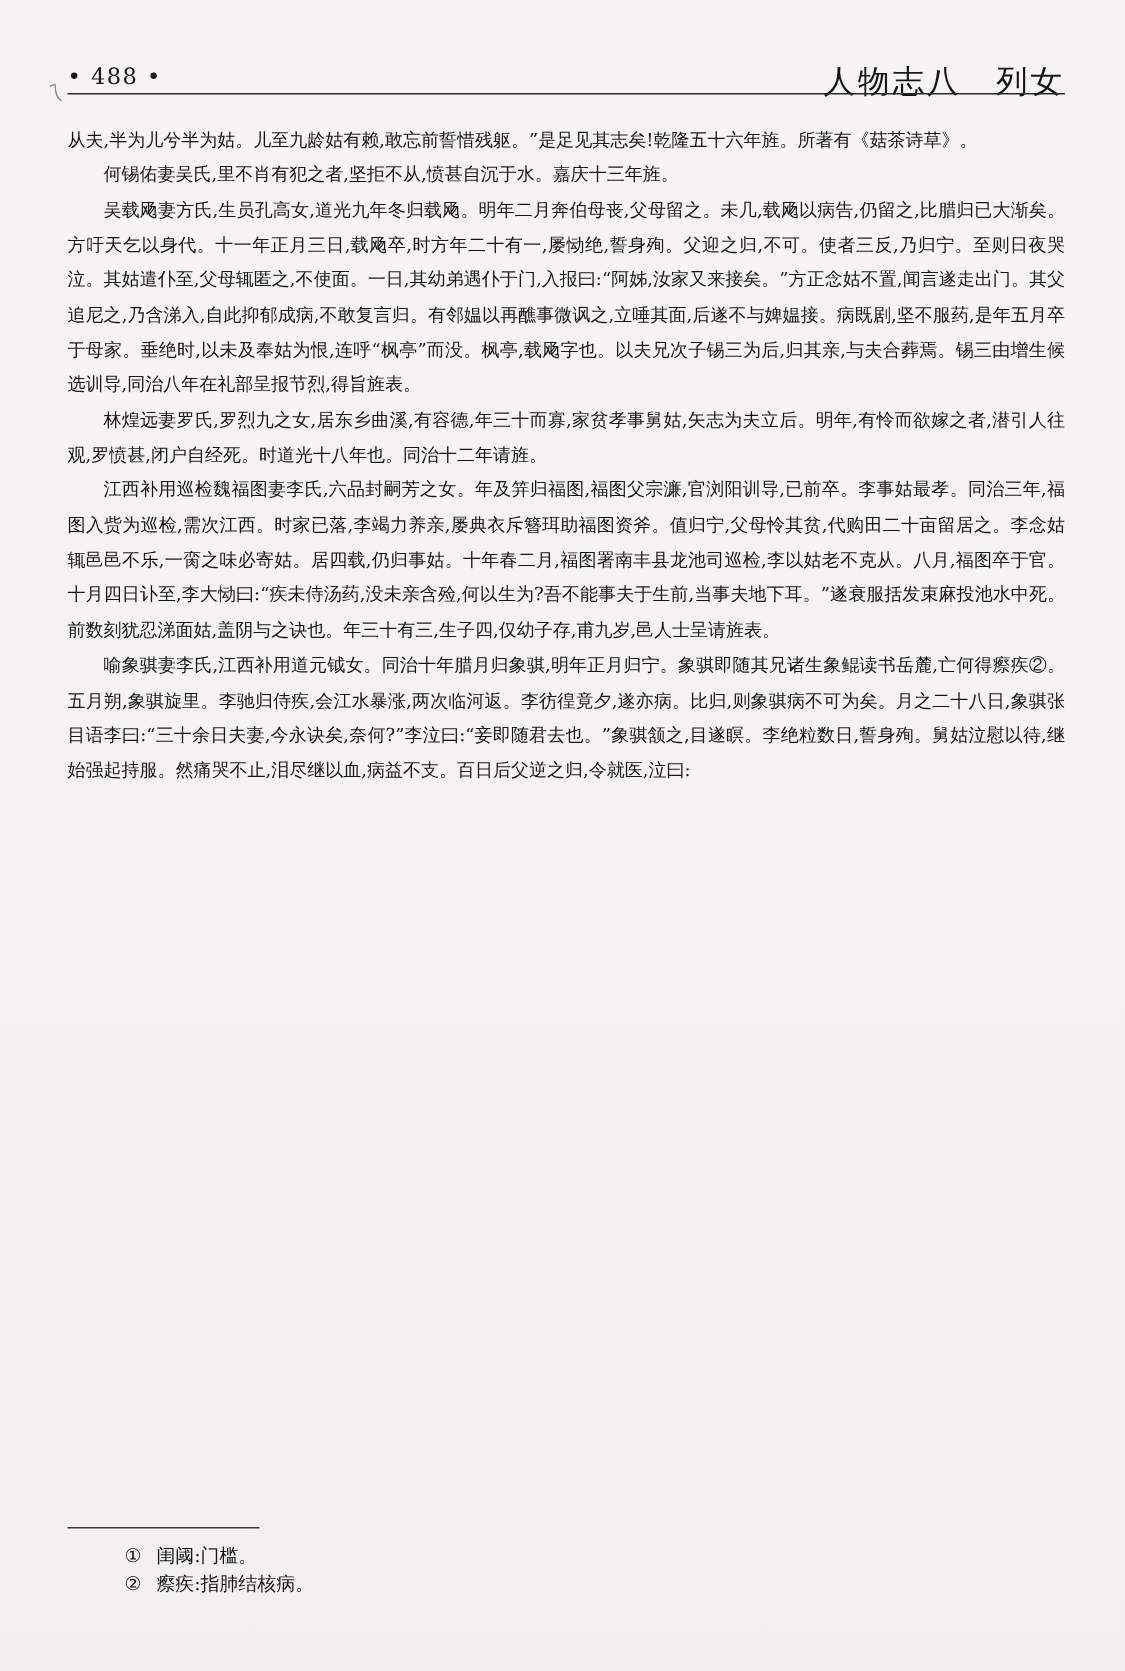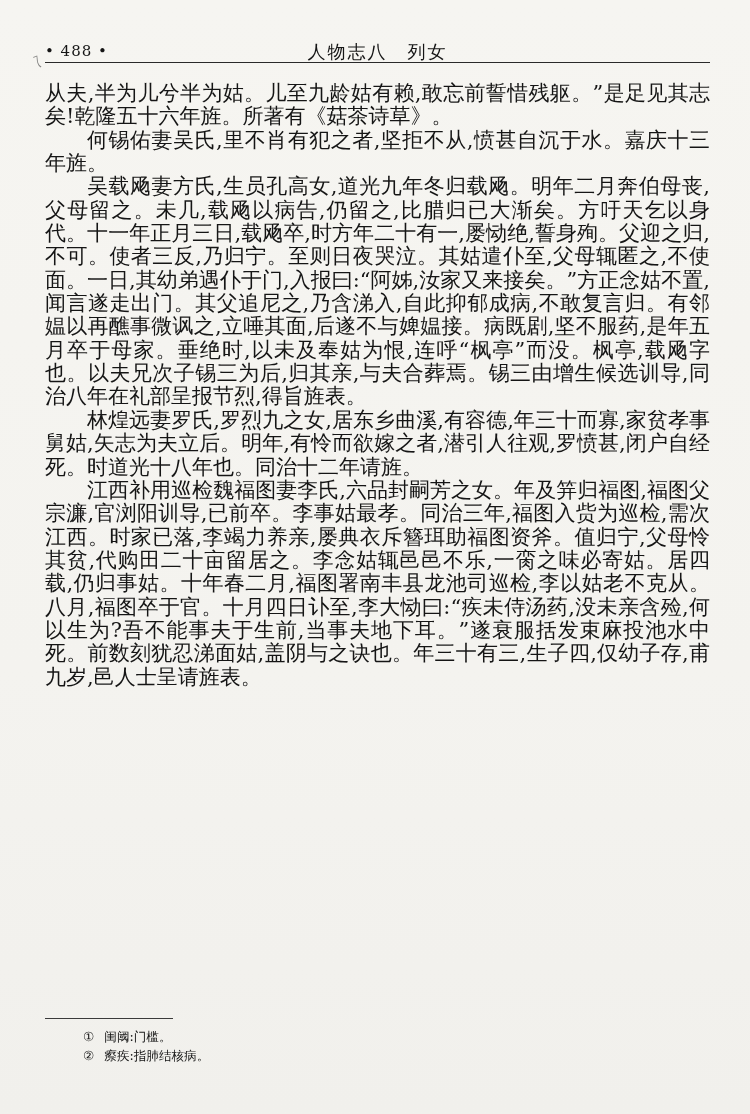--- a/index.html
+++ b/index.html
@@ -18,37 +18,37 @@
   .header {
     position: absolute; top: 40px; left: 45px; right: 40px;
     height: 24px;
   }
   .page-number {
     position: absolute; left: 0; top: 2px;
     font-size: 15px; letter-spacing: 1px;
   }
   .header-title {
     position: absolute; left: 0; right: 0; top: 0;
-    text-align: center;
-    font-size: 18px; letter-spacing: 2px;
+    text-align: right;
+    font-size: 21px; letter-spacing: 2px;
     font-weight: 500;
   }
   .header-rule {
     position: absolute; top: 62px; left: 45px; right: 40px;
     border-top: 1.6px solid #2a2a2a;
     height: 0;
   }
   .margin-mark {
     position: absolute; top: 54px; left: 32px;
     font-size: 11px; color: #444; opacity: .65;
     transform: rotate(12deg);
   }
   .body-text {
     position: absolute; top: 82px; left: 45px; width: 665px;
-    font-size: 21px;
+    font-size: 12px;
     line-height: 23.35px;
     text-align: justify;
     text-justify: inter-ideograph;
   }
   .para { margin: 0; text-indent: 2em; }
   .para.no-indent { text-indent: 0; }
   .footnotes {
     position: absolute; top: 1018px; left: 45px; width: 665px;
   }
   .footnote-rule {
@@ -82,20 +82,21 @@
   <p class="para">何锡佑妻吴氏,里不肖有犯之者,坚拒不从,愤甚自沉于水。嘉庆十三年旌。</p>
 
 
   <p class="para">吴载飏妻方氏,生员孔高女,道光九年冬归载飏。明年二月奔伯母丧,父母留之。未几,载飏以病告,仍留之,比腊归已大渐矣。方吁天乞以身代。十一年正月三日,载飏卒,时方年二十有一,屡恸绝,誓身殉。父迎之归,不可。使者三反,乃归宁。至则日夜哭泣。其姑遣仆至,父母辄匿之,不使面。一日,其幼弟遇仆于门,入报曰:“阿姊,汝家又来接矣。”方正念姑不置,闻言遂走出门。其父追尼之,乃含涕入,自此抑郁成病,不敢复言归。有邻媪以再醮事微讽之,立唾其面,后遂不与婢媪接。病既剧,坚不服药,是年五月卒于母家。垂绝时,以未及奉姑为恨,连呼“枫亭”而没。枫亭,载飏字也。以夫兄次子锡三为后,归其亲,与夫合葬焉。锡三由增生候选训导,同治八年在礼部呈报节烈,得旨旌表。</p>
 
   <p class="para">林煌远妻罗氏,罗烈九之女,居东乡曲溪,有容德,年三十而寡,家贫孝事舅姑,矢志为夫立后。明年,有怜而欲嫁之者,潜引人往观,罗愤甚,闭户自经死。时道光十八年也。同治十二年请旌。</p>
 
 
   <p class="para">江西补用巡检魏福图妻李氏,六品封嗣芳之女。年及笄归福图,福图父宗濂,官浏阳训导,已前卒。李事姑最孝。同治三年,福图入赀为巡检,需次江西。时家已落,李竭力养亲,屡典衣斥簪珥助福图资斧。值归宁,父母怜其贫,代购田二十亩留居之。李念姑辄邑邑不乐,一脔之味必寄姑。居四载,仍归事姑。十年春二月,福图署南丰县龙池司巡检,李以姑老不克从。八月,福图卒于官。十月四日讣至,李大恸曰:“疾未侍汤药,没未亲含殓,何以生为?吾不能事夫于生前,当事夫地下耳。”遂衰服括发束麻投池水中死。前数刻犹忍涕面姑,盖阴与之诀也。年三十有三,生子四,仅幼子存,甫九岁,邑人士呈请旌表。</p>
 
+  <p class="para">喻象骐妻李氏,江西补用道元钺女。同治十年腊月归象骐,明年正月归宁。象骐即随其兄诸生象鲲读书岳麓,亡何得瘵疾②。五月朔,象骐旋里。李驰归侍疾,会江水暴涨,两次临河返。李彷徨竟夕,遂亦病。比归,则象骐病不可为矣。月之二十八日,象骐张目语李曰:“三十余日夫妻,今永诀矣,奈何?”李泣曰:“妾即随君去也。”象骐颔之,目遂瞑。李绝粒数日,誓身殉。舅姑泣慰以待,继始强起持服。然痛哭不止,泪尽继以血,病益不支。百日后父逆之归,令就医,泣曰:</p>
 </div>
 
   <div class="footnotes">
     <div class="footnote-rule"></div>
     <div class="footnote-list">
   <div class="footnote">
     <span class="fn-marker">①</span>
     <span class="fn-text">闺阈:门槛。</span>
   </div>
 

